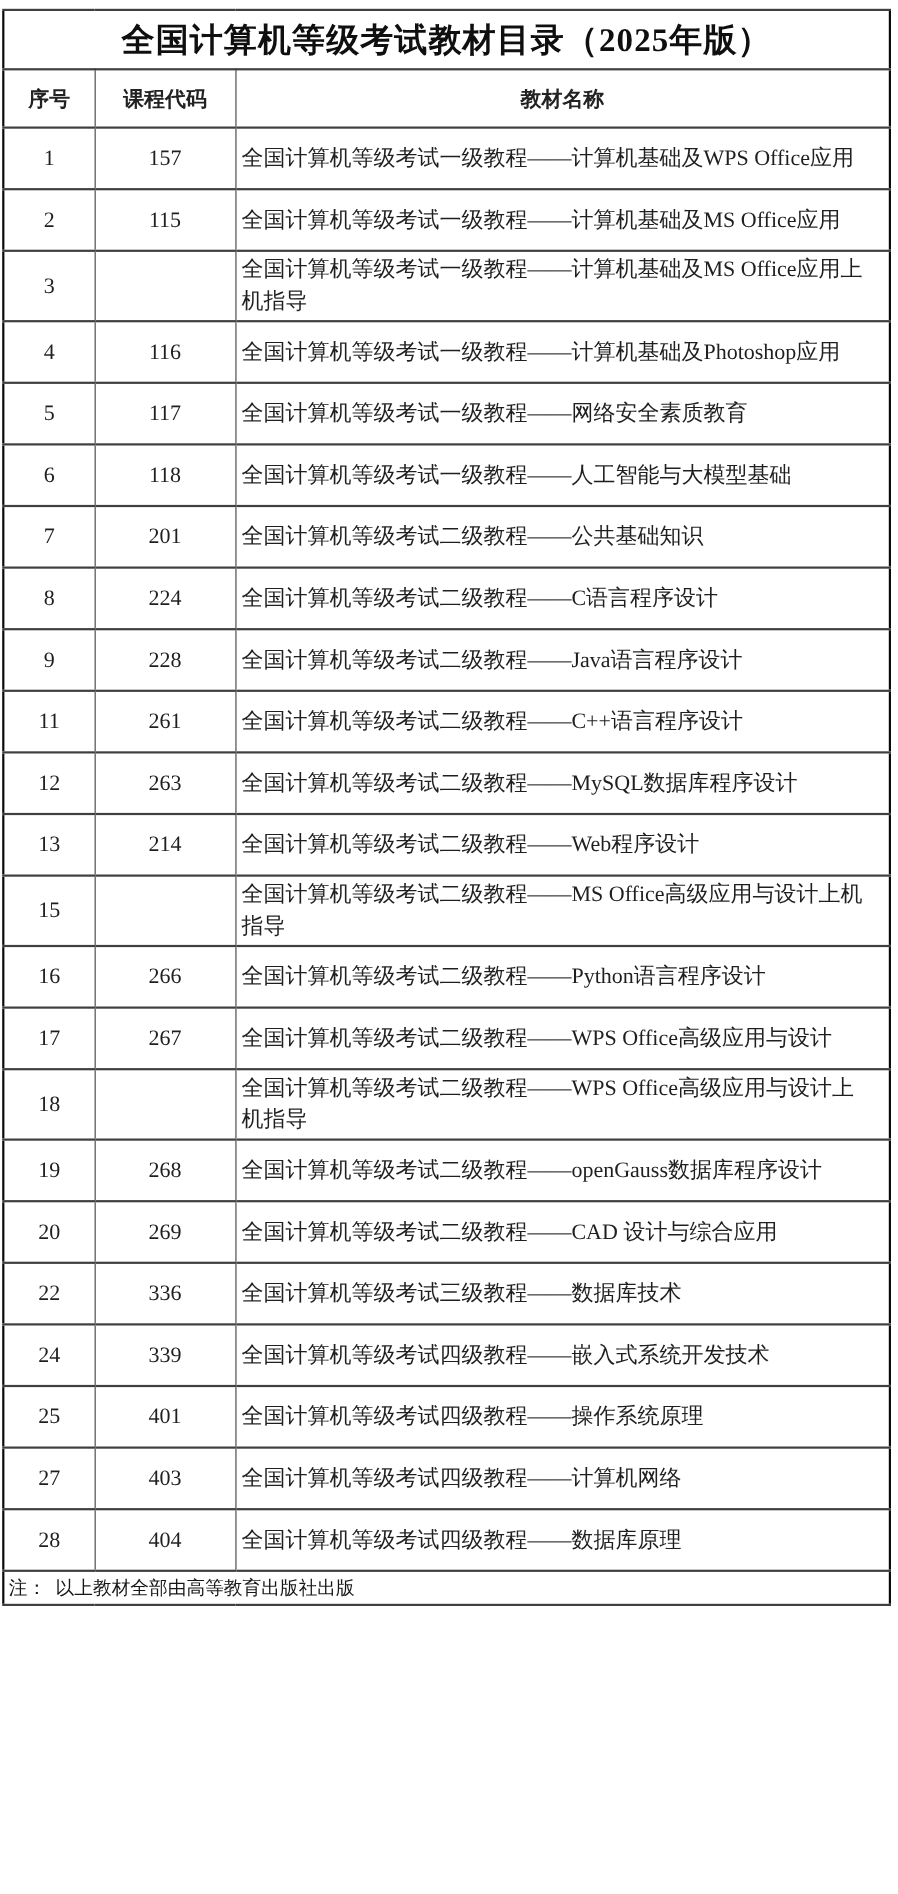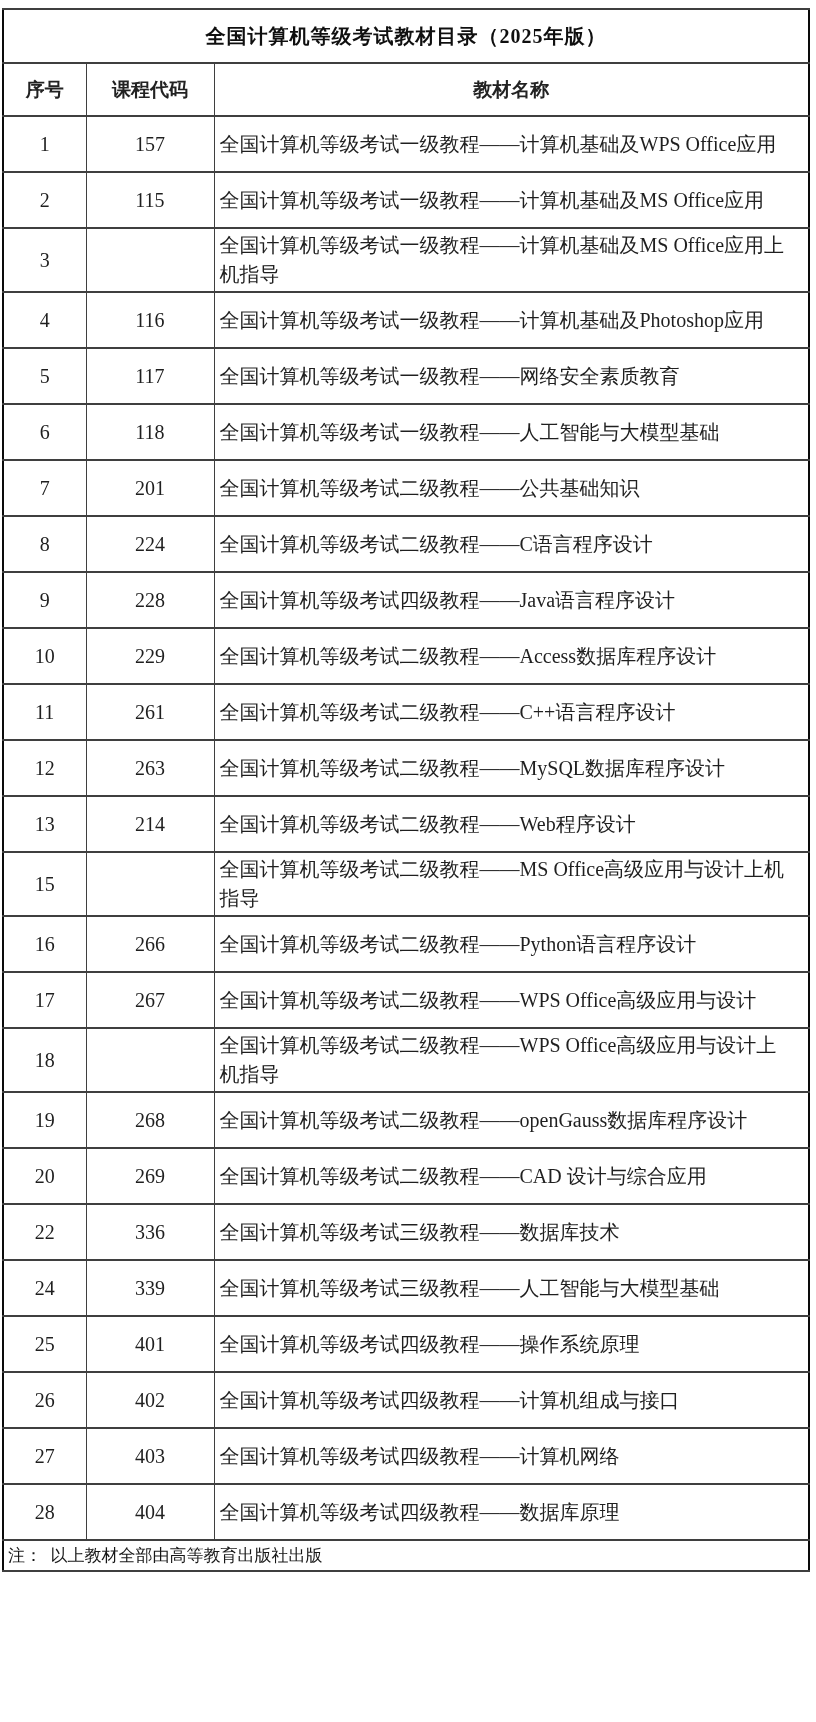--- a/index.html
+++ b/index.html
@@ -32,21 +32,21 @@
   table.catalog {
     border: 2px solid #0a0a0a;
   }
   .col-no    { width: 83px;  }
   .col-code  { width: 128px; }
   .col-name  { width: 595px; }
 
   td.title-cell {
     height: 54px;
     text-align: center;
-    font-size: 20px;
+    font-size: 30px;
     font-weight: bold;
     letter-spacing: 1px;
     color: #0f0f0f;
   }
   th.header-cell {
     height: 53px;
     text-align: center;
     font-size: 19px;
     font-weight: bold;
     color: #222222;
@@ -130,26 +130,21 @@
     <td class="cell-name">全国计算机等级考试二级教程——公共基础知识</td>
   </tr>
         <tr>
     <td class="cell-no">8</td>
     <td class="cell-code">224</td>
     <td class="cell-name">全国计算机等级考试二级教程——C语言程序设计</td>
   </tr>
         <tr>
     <td class="cell-no">9</td>
     <td class="cell-code">228</td>
-    <td class="cell-name">全国计算机等级考试四级教程——Java语言程序设计</td>
-  </tr>
-        <tr>
-    <td class="cell-no">10</td>
-    <td class="cell-code">229</td>
-    <td class="cell-name">全国计算机等级考试二级教程——Access数据库程序设计</td>
+    <td class="cell-name">全国计算机等级考试二级教程——Java语言程序设计</td>
   </tr>
         <tr>
     <td class="cell-no">11</td>
     <td class="cell-code">261</td>
     <td class="cell-name">全国计算机等级考试二级教程——C++语言程序设计</td>
   </tr>
         <tr>
     <td class="cell-no">12</td>
     <td class="cell-code">263</td>
     <td class="cell-name">全国计算机等级考试二级教程——MySQL数据库程序设计</td>
@@ -190,31 +185,26 @@
     <td class="cell-name">全国计算机等级考试二级教程——CAD 设计与综合应用</td>
   </tr>
         <tr>
     <td class="cell-no">22</td>
     <td class="cell-code">336</td>
     <td class="cell-name">全国计算机等级考试三级教程——数据库技术</td>
   </tr>
         <tr>
     <td class="cell-no">24</td>
     <td class="cell-code">339</td>
-    <td class="cell-name">全国计算机等级考试三级教程——人工智能与大模型基础</td>
+    <td class="cell-name">全国计算机等级考试四级教程——嵌入式系统开发技术</td>
   </tr>
         <tr>
     <td class="cell-no">25</td>
     <td class="cell-code">401</td>
     <td class="cell-name">全国计算机等级考试四级教程——操作系统原理</td>
-  </tr>
-        <tr>
-    <td class="cell-no">26</td>
-    <td class="cell-code">402</td>
-    <td class="cell-name">全国计算机等级考试四级教程——计算机组成与接口</td>
   </tr>
         <tr>
     <td class="cell-no">27</td>
     <td class="cell-code">403</td>
     <td class="cell-name">全国计算机等级考试四级教程——计算机网络</td>
   </tr>
         <tr>
     <td class="cell-no">28</td>
     <td class="cell-code">404</td>
     <td class="cell-name">全国计算机等级考试四级教程——数据库原理</td>

